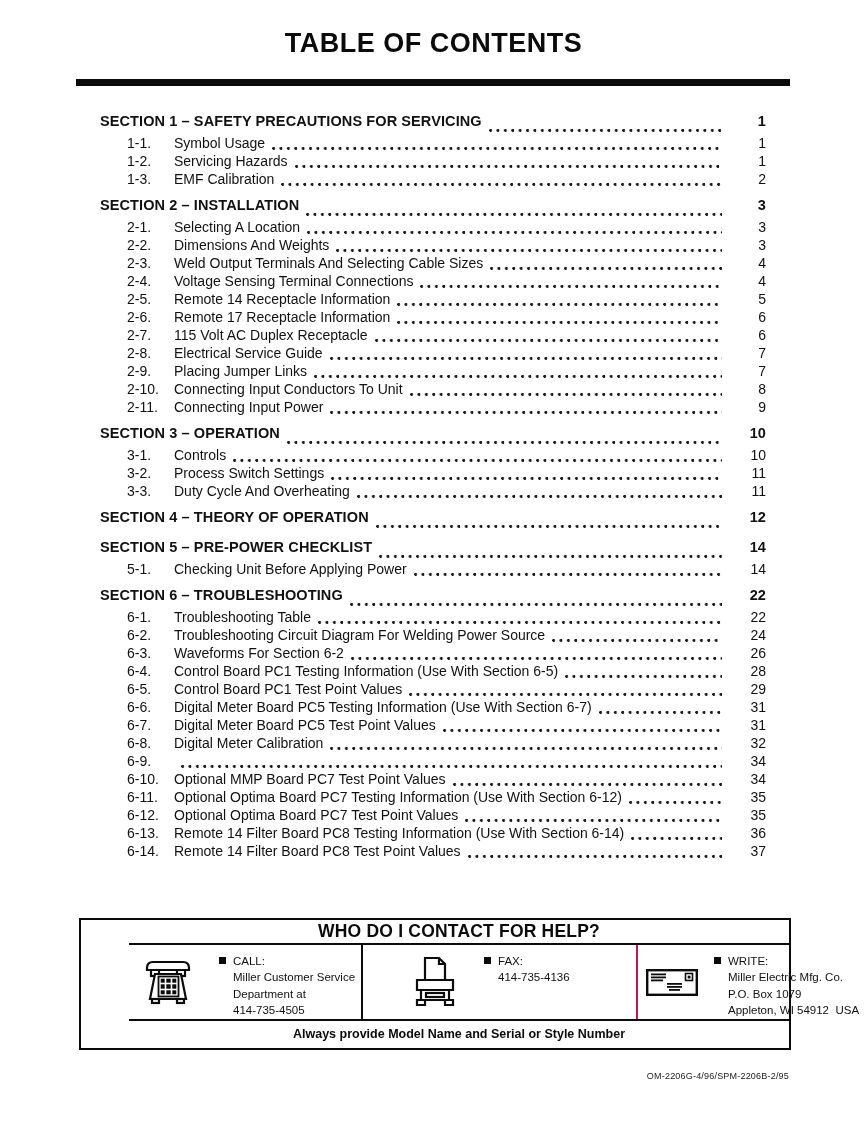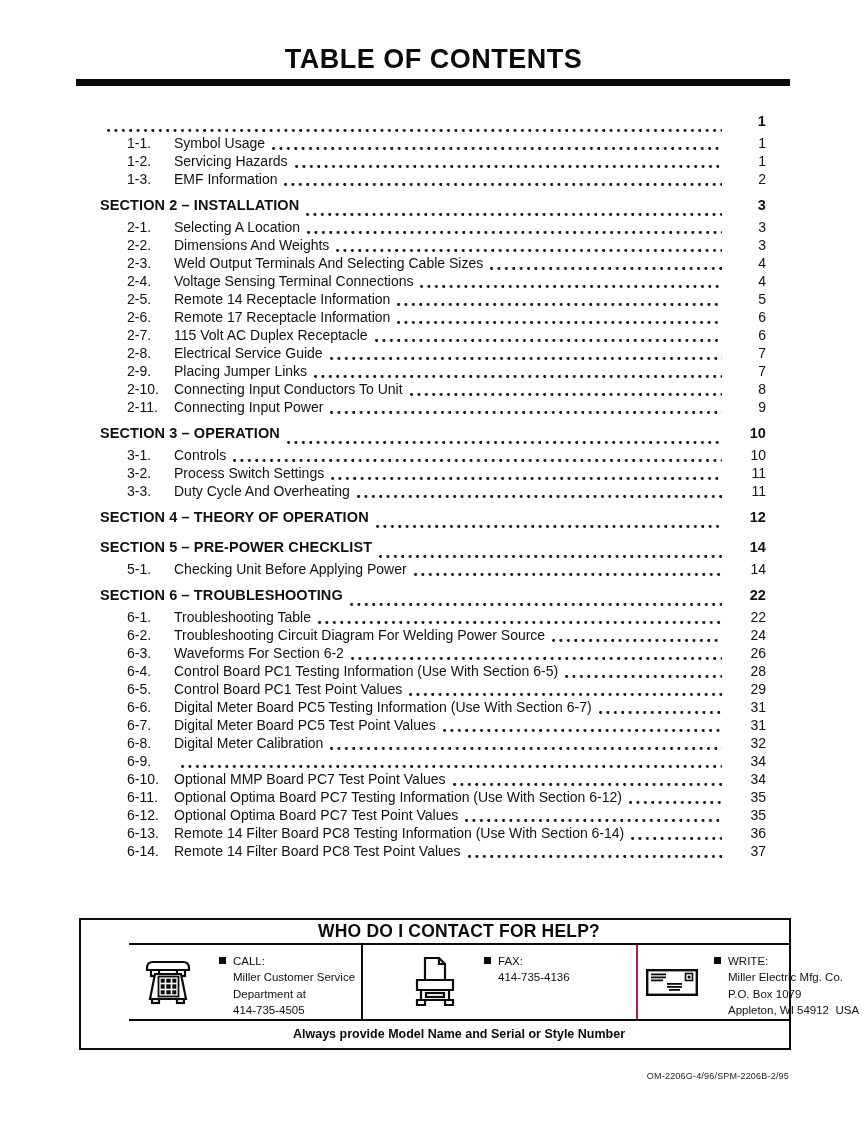--- a/index.html
+++ b/index.html
@@ -1,20 +1,20 @@
 <!DOCTYPE html>
 <html><head>
 <meta charset="utf-8">
 <style>
   * { margin:0; padding:0; box-sizing:border-box; }
   html,body { width:867px; height:1122px; background:#fff; }
   body { position:relative; font-family:"Liberation Sans", sans-serif; color:#111; overflow:hidden; }
 
   .page-title {
-    position:absolute; top:44px; left:0; width:867px;
+    position:absolute; top:28px; left:0; width:867px;
     text-align:center; font-size:27px; font-weight:bold; letter-spacing:0.5px; color:#0b0b0b;
   }
   .title-rule {
     position:absolute; left:76px; top:79px; width:714px; height:7px; background:#0b0b0b;
   }
 
   
   .toc { position:absolute; left:100px; top:104px; width:666px; }
   .trow { display:flex; align-items:baseline; }
   .trow.sec { height:26px; line-height:26px; margin-top:4px; font-weight:bold; font-size:14.5px; letter-spacing:0.1px; }
@@ -66,38 +66,39 @@
   svg { display:block; }
 </style>
 </head>
 <body>
 
 <div class="page-title">TABLE OF CONTENTS</div>
 <div class="title-rule"></div>
 
 <div class="toc" id="toc">
     <div class="trow sec">
+      <span class="tlabel">SECTION 1 – SAFETY PRECAUTIONS FOR SERVICING</span>
       <span class="dots"></span>
       <span class="tpage">1</span>
     </div>
     <div class="trow item">
       <span class="tnum">1-1.</span>
       <span class="tlabel">Symbol Usage</span>
       <span class="dots"></span>
       <span class="tpage">1</span>
     </div>
     <div class="trow item">
       <span class="tnum">1-2.</span>
       <span class="tlabel">Servicing Hazards</span>
       <span class="dots"></span>
       <span class="tpage">1</span>
     </div>
     <div class="trow item">
       <span class="tnum">1-3.</span>
-      <span class="tlabel">EMF Information</span>
+      <span class="tlabel">EMF Calibration</span>
       <span class="dots"></span>
       <span class="tpage">2</span>
     </div>
     <div class="trow sec">
       <span class="tlabel">SECTION 2 – INSTALLATION</span>
       <span class="dots"></span>
       <span class="tpage">3</span>
     </div>
     <div class="trow item">
       <span class="tnum">2-1.</span>

